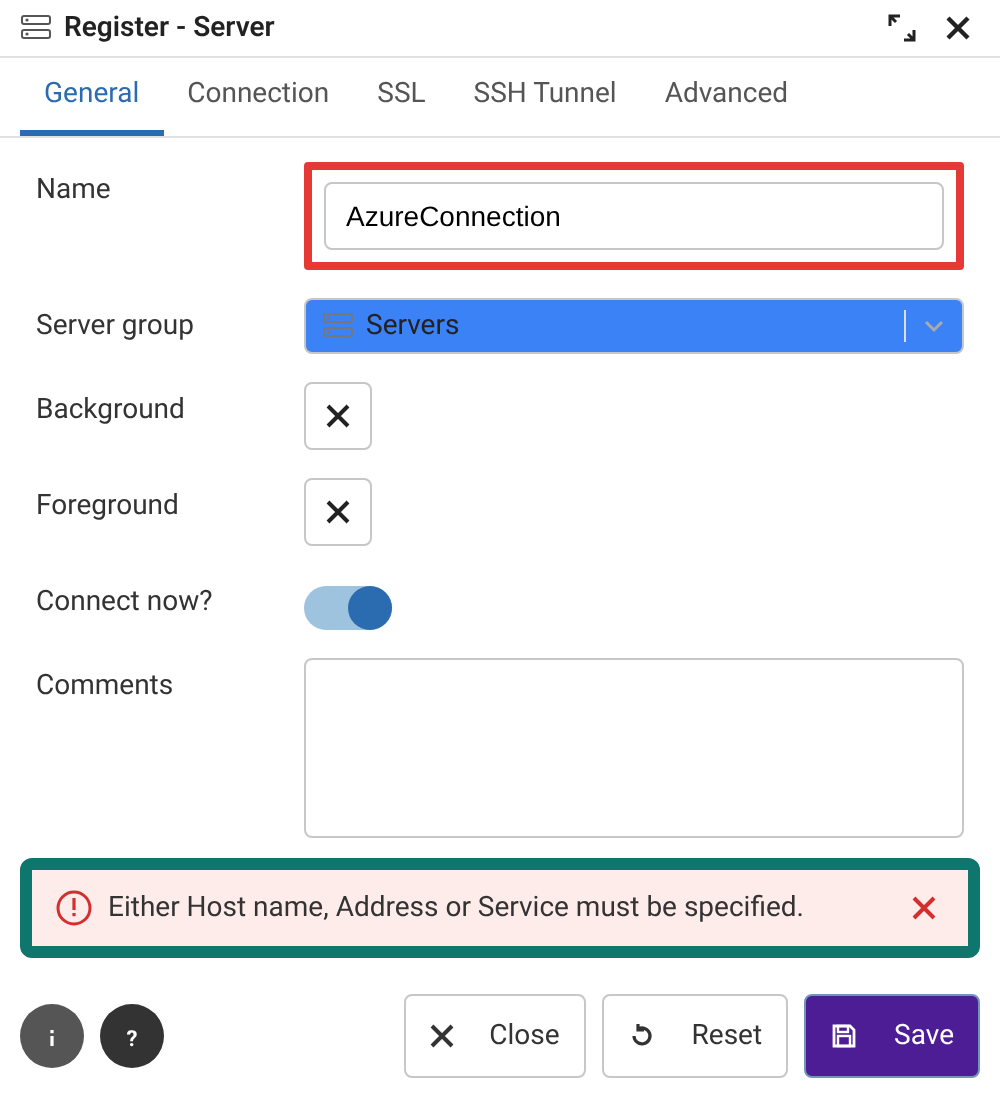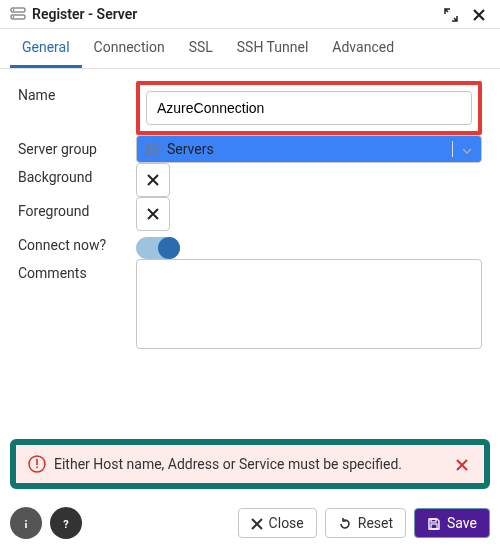--- a/index.html
+++ b/index.html
@@ -42,21 +42,22 @@
     border-bottom-color: #2b6cb0;
   }
   .form-area {
     flex: 1;
     padding: 12px 18px 0 18px;
     overflow: auto;
   }
   .row {
     display: flex;
     align-items: flex-start;
-    gap: 8px;
+    margin-bottom: 14px;
+    gap: 24px;
   }
   .label {
     width: 110px;
     padding-top: 6px;
     color: #333;
   }
   .field {
     flex: 1;
     position: relative;
   }
@@ -155,28 +156,28 @@
     color: #fff;
     border-radius: 50%;
     display: flex;
     align-items: center;
     justify-content: center;
     cursor: pointer;
     font-size: 16px;
   }
   .spacer { flex: 1; }
   .btn {
-    height: 30px;
+    height: 42px;
     padding: 0 12px;
     border: 1px solid #c7c7c7;
     border-radius: 4px;
     background: #fff;
     display: flex;
     align-items: center;
-    gap: 6px;
+    gap: 18px;
     cursor: pointer;
     font-size: 14px;
     color: #333;
   }
   .btn.primary {
     background: #4c1d95;
     color: #fff;
     border-color: #6f96b6;
   }
   svg { display: inline-block; vertical-align: middle; }

